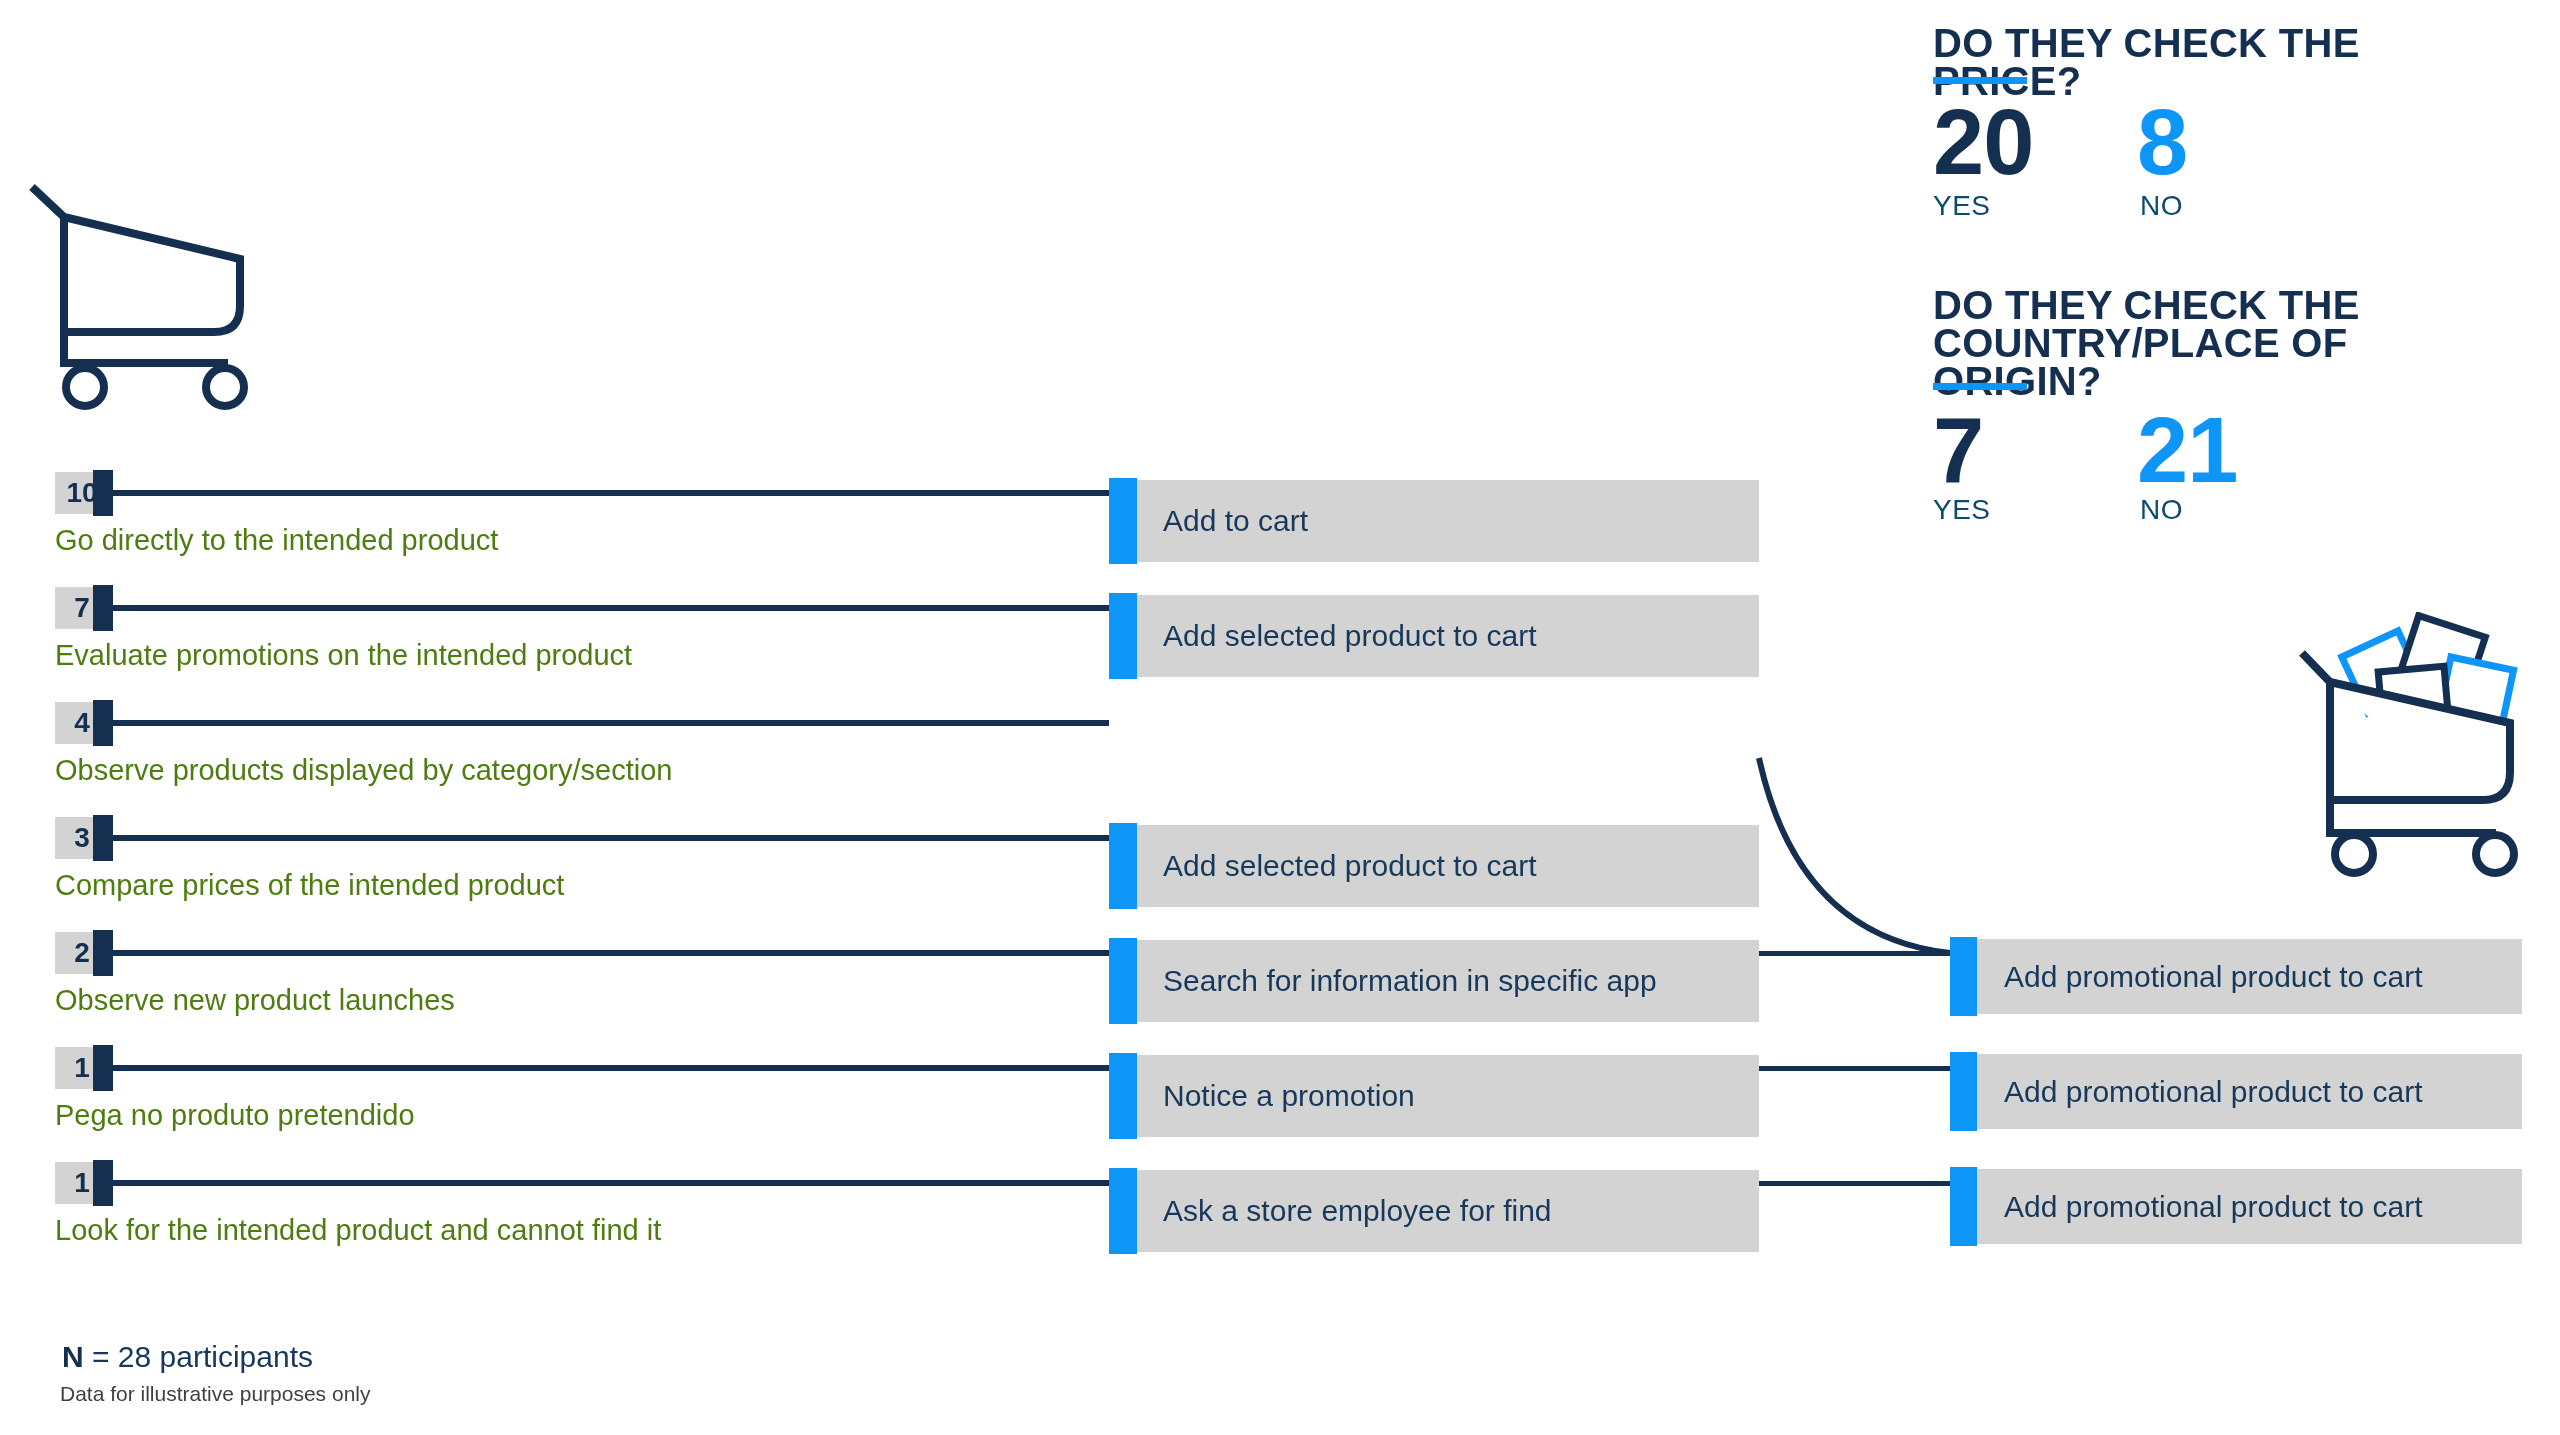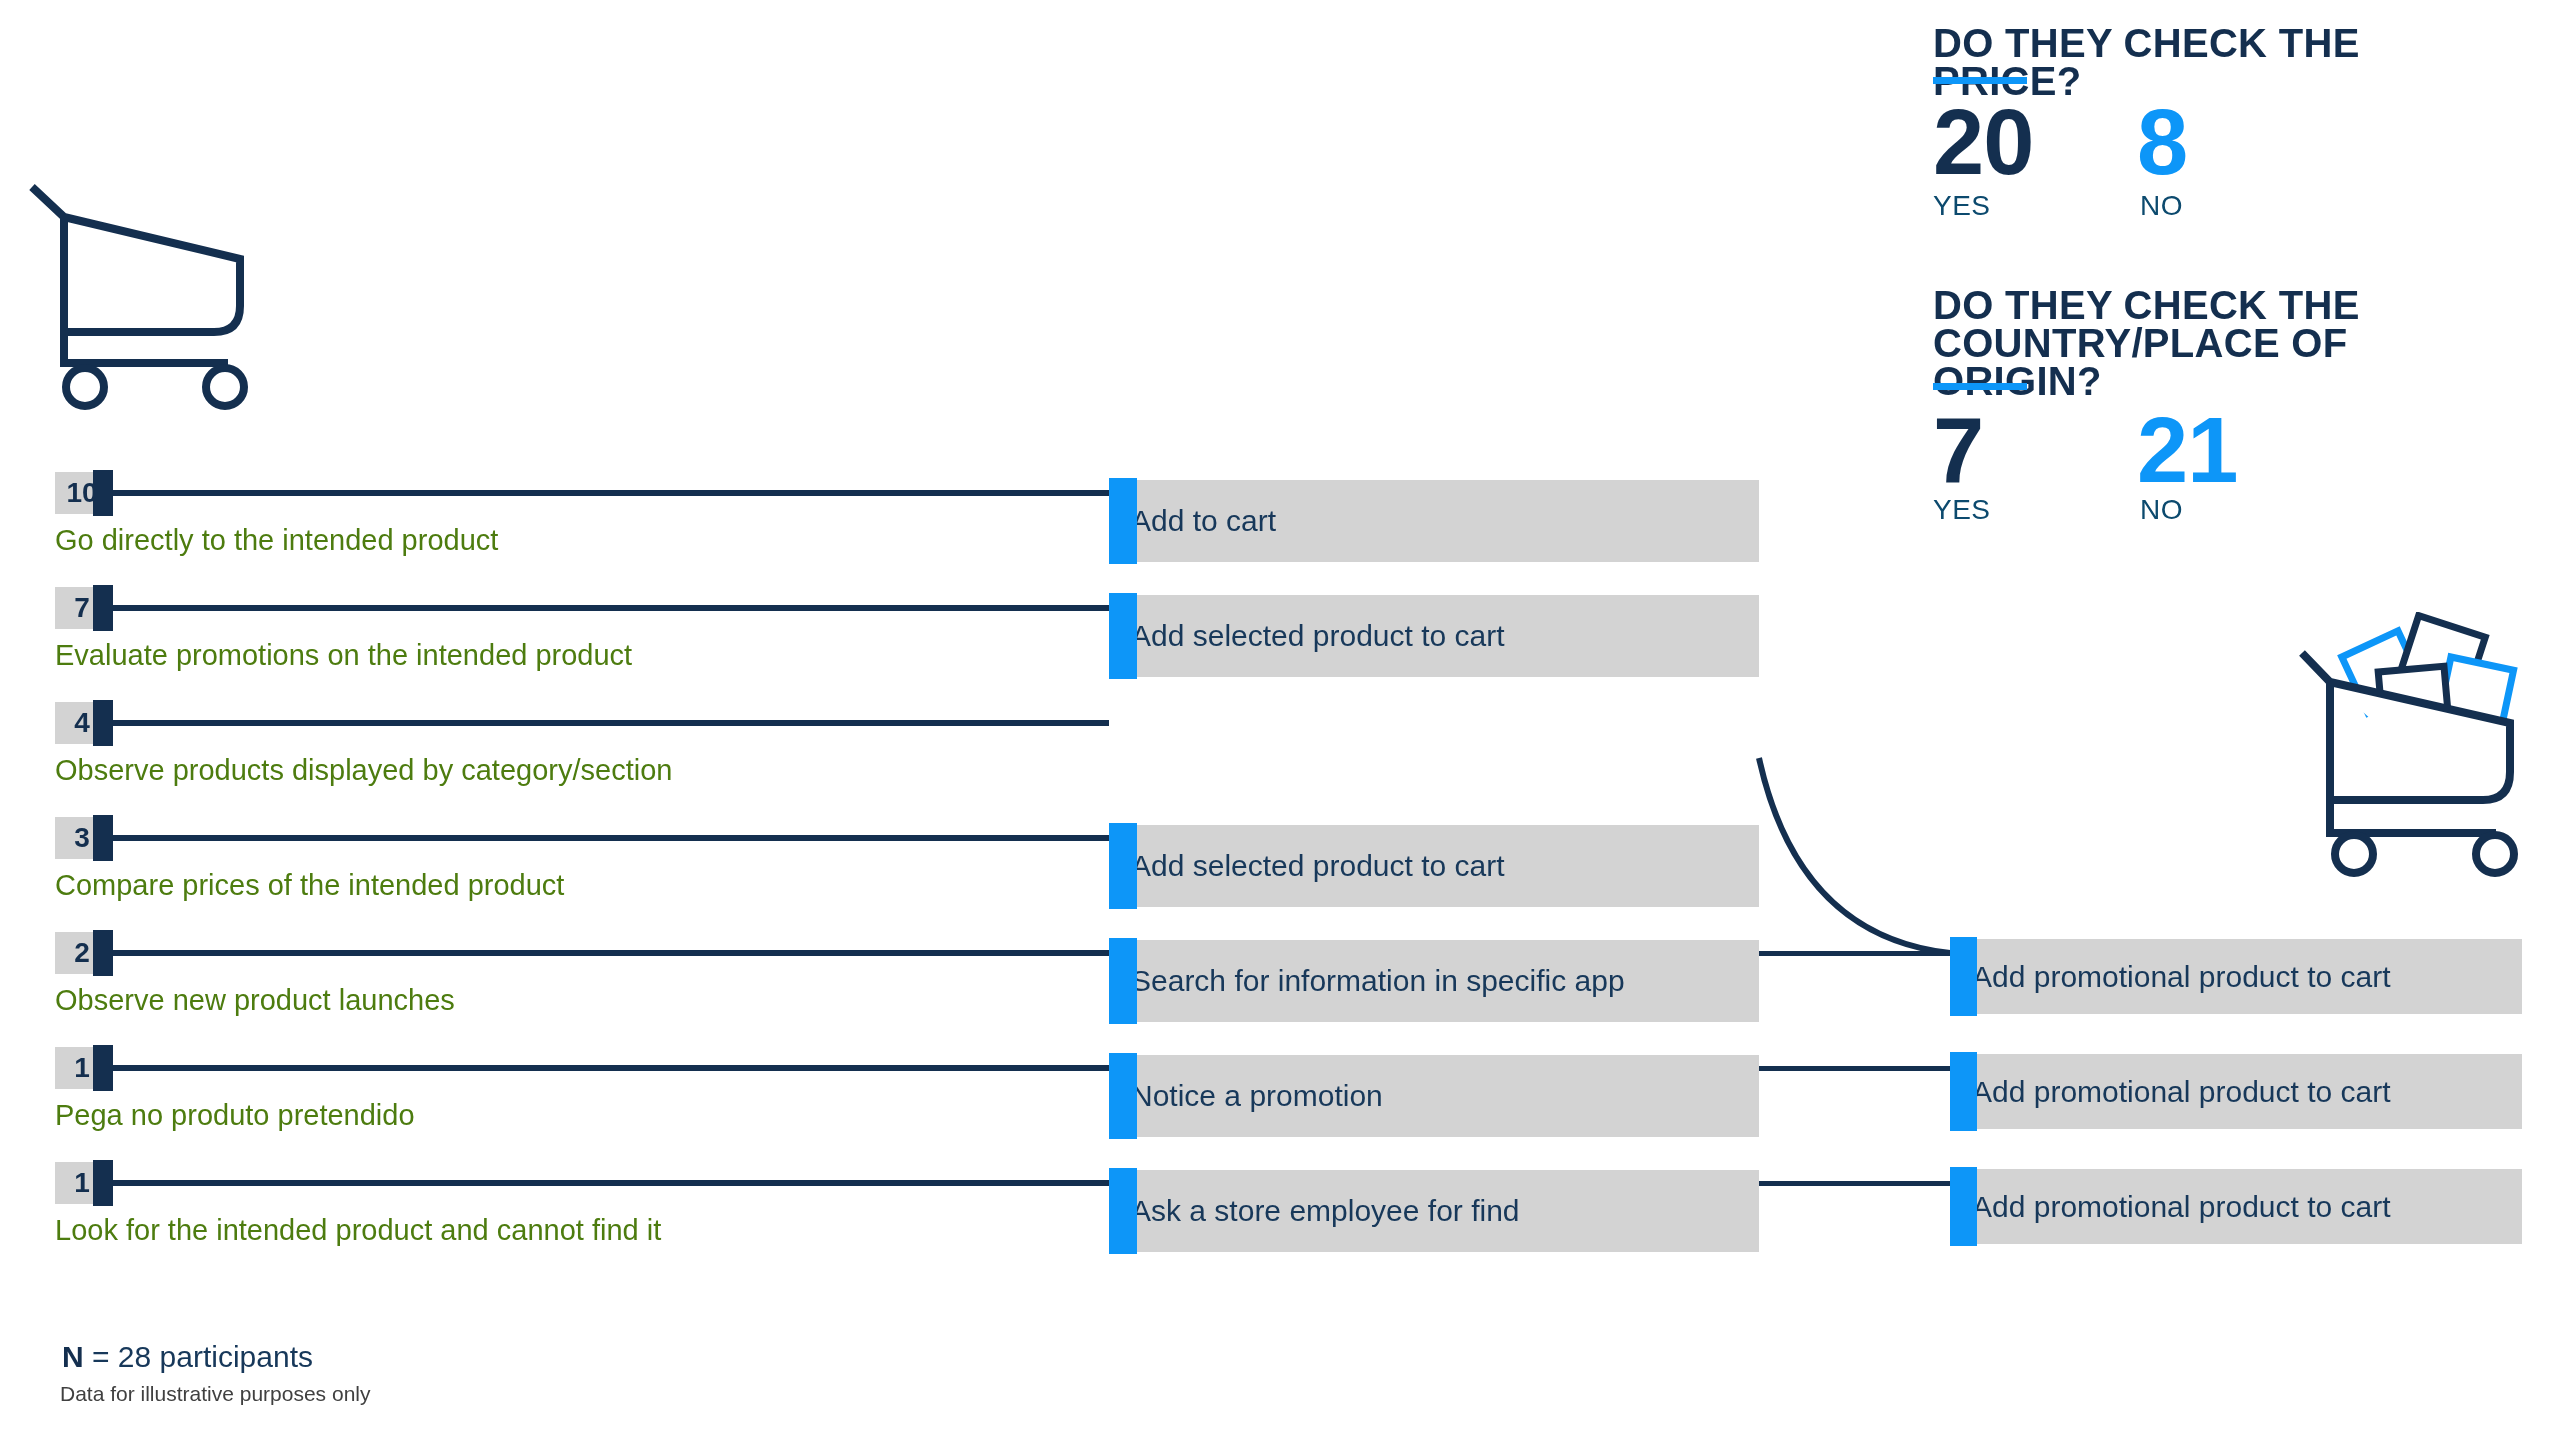--- a/index.html
+++ b/index.html
@@ -25,21 +25,21 @@
              font-size:28px;font-weight:bold;color:#142F4F;padding-left:8px;}
   .badge-square{position:absolute;left:38px;top:0;width:20px;height:46px;background:#142F4F;}
   .h-line{position:absolute;left:58px;top:20px;width:996px;height:6px;background:#142F4F;}
   .row-label{position:absolute;left:0;top:54px;font-size:29px;color:#4d7c0f;white-space:nowrap;}
 
   .action-box{position:absolute;background:#D3D3D3;display:flex;align-items:center;}
   .action-box.mid{left:1054px;top:10px;width:650px;height:82px;}
   .action-box.right{left:1895px;top:9px;width:572px;height:75px;}
   .accent{position:absolute;left:0;top:-2px;bottom:-2px;width:28px;background:#0D96F8;}
   .action-box.right .accent{width:27px;}
-  .action-text{font-size:30px;color:#17385A;padding-left:22px;white-space:nowrap;}
+  .action-text{font-size:30px;color:#17385A;padding-left:54px;white-space:nowrap;}
   .connector{position:absolute;left:1704px;top:21px;width:191px;height:5px;background:#142F4F;}
 
   
   .n-line{font-size:30px;color:#17385A;}
   .n-line b{font-weight:bold;color:#142F4F;}
   .disclaimer{font-size:21px;color:#404040;}
 
   svg{display:block;}
 </style>
 </head>

